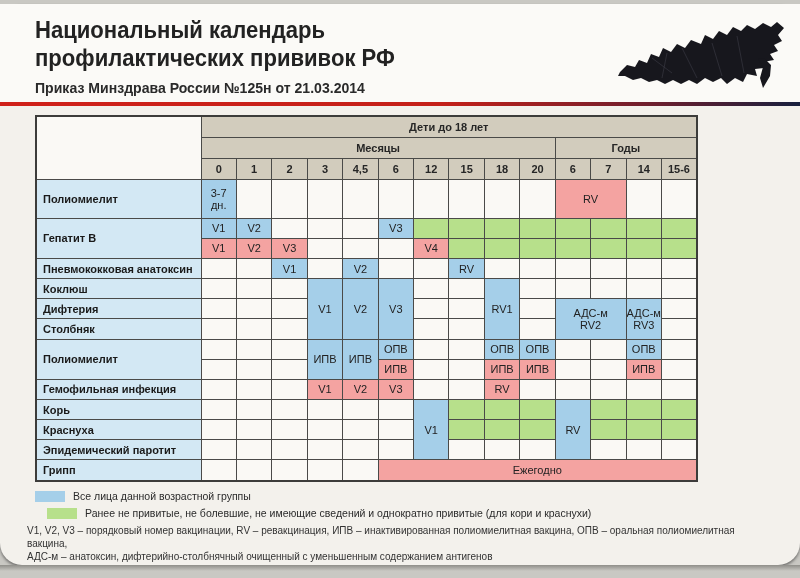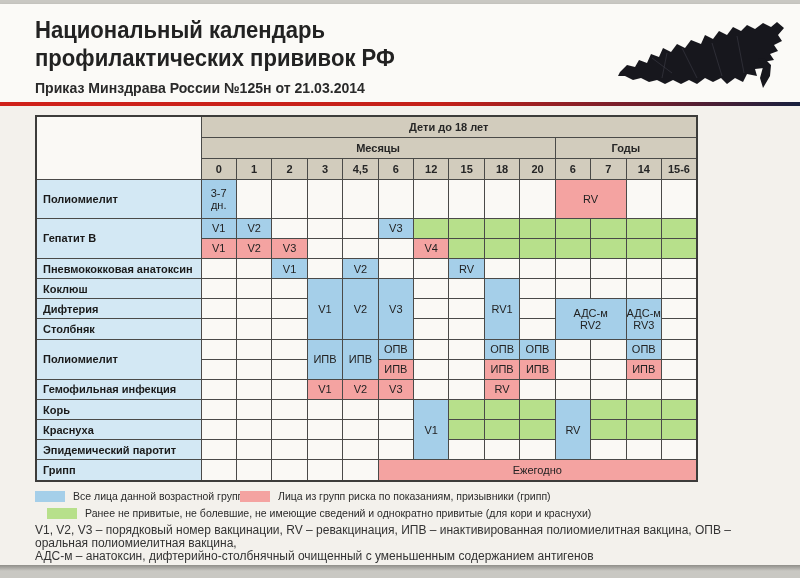--- a/index.html
+++ b/index.html
@@ -2,21 +2,21 @@
 <html><head>
 <meta charset="utf-8">
 <style>
   html,body{margin:0;padding:0;}
   body{
     width:800px;height:578px;position:relative;overflow:hidden;
     background:#c9c8c3;
     font-family:"Liberation Sans","DejaVu Sans",sans-serif;
     color:#1c1c1c;
   }
-  .card{position:absolute;left:0;top:4px;width:800px;height:561px;background:#f3f1ec;box-shadow:0 2px 3px rgba(40,40,40,.55);}
+  .card{position:absolute;left:0;top:4px;width:800px;height:561px;background:#f3f1ec;box-shadow:0 2px 3px rgba(40,40,40,.55);border-radius:22px;}
   .header-band{position:absolute;left:0;top:0;width:800px;height:98px;background:#fbfaf7;}
   .title{position:absolute;left:35px;top:12px;font-size:23px;font-weight:bold;line-height:28px;color:#222;transform:scaleX(.96);transform-origin:left;}
   .subtitle{position:absolute;left:35px;top:76px;font-size:14.5px;font-weight:bold;color:#2a2a2a;transform:scaleX(.97);transform-origin:left;}
   .accent-line{position:absolute;left:0;top:98px;width:800px;height:4px;
     background:linear-gradient(90deg,#d0211a 0%,#c42019 55%,#6b1e2e 82%,#17203e 100%);}
   .map-wrap{position:absolute;left:612px;top:14px;width:182px;height:84px;}
 
   
   table.vax{position:absolute;left:35px;top:111px;width:663px;height:367px;border-collapse:collapse;table-layout:fixed;background:#faf9f5;border:2px solid #3c3c3a;}
   table.vax th,table.vax td{border:1px solid #4a4a48;padding:0;font-size:11px;text-align:center;vertical-align:middle;overflow:hidden;}
@@ -33,21 +33,21 @@
   .legend{position:absolute;left:35px;top:486px;width:730px;height:32px;font-size:10.5px;color:#2b2b2b;}
   .legend-item{position:absolute;display:flex;align-items:center;gap:8px;white-space:nowrap;}
   .sw{width:30px;height:11px;display:inline-block;}
   .sw-blue{background:#a5cfe9;}
   .sw-pink{background:#f4a3a1;}
   .sw-green{background:#b7e08b;}
   .li-0{left:0;top:0;}
   .li-1{left:205px;top:0;}
   .li-2{left:0;top:17px;margin-left:12px;}
 
-  .footnotes{position:absolute;left:35px;top:520px;width:740px;font-size:12px;line-height:13px;color:#333;}
+  .footnotes{position:absolute;left:27px;top:520px;width:740px;font-size:10px;line-height:13px;color:#333;}
   .bottom-shadow{position:absolute;left:0;top:565px;width:800px;height:6px;background:linear-gradient(180deg,#8f8e89,#c9c8c3);}
 </style>
 </head>
 <body>
 
 <div class="card">
 
   <div class="header-band">
     <div class="title">
       <div>Национальный календарь</div>
@@ -321,24 +321,20 @@
           <td class="cell bg-pink" colspan="9">Ежегодно</td>
         </tr>
       </tbody>
     </table>
 
   <div class="legend">
     <div class="legend-item li-0">
       <span class="sw sw-blue"></span>
       <span>Все лица данной возрастной группы</span>
     </div>
-    <div class="legend-item li-1">
-      <span class="sw sw-pink"></span>
-      <span>Лица из групп риска по показаниям, призывники (грипп)</span>
-    </div>
     <div class="legend-item li-2">
       <span class="sw sw-green"></span>
       <span>Ранее не привитые, не болевшие, не имеющие сведений и однократно привитые (для кори и краснухи)</span>
     </div>
   </div>
 
   <div class="footnotes">
     <div>V1, V2, V3 – порядковый номер вакцинации, RV – ревакцинация,  ИПВ – инактивированная полиомиелитная вакцина, ОПВ – оральная полиомиелитная вакцина,</div>
     <div>АДС-м – анатоксин, дифтерийно-столбнячный очищенный с уменьшенным содержанием антигенов</div>
   </div>

